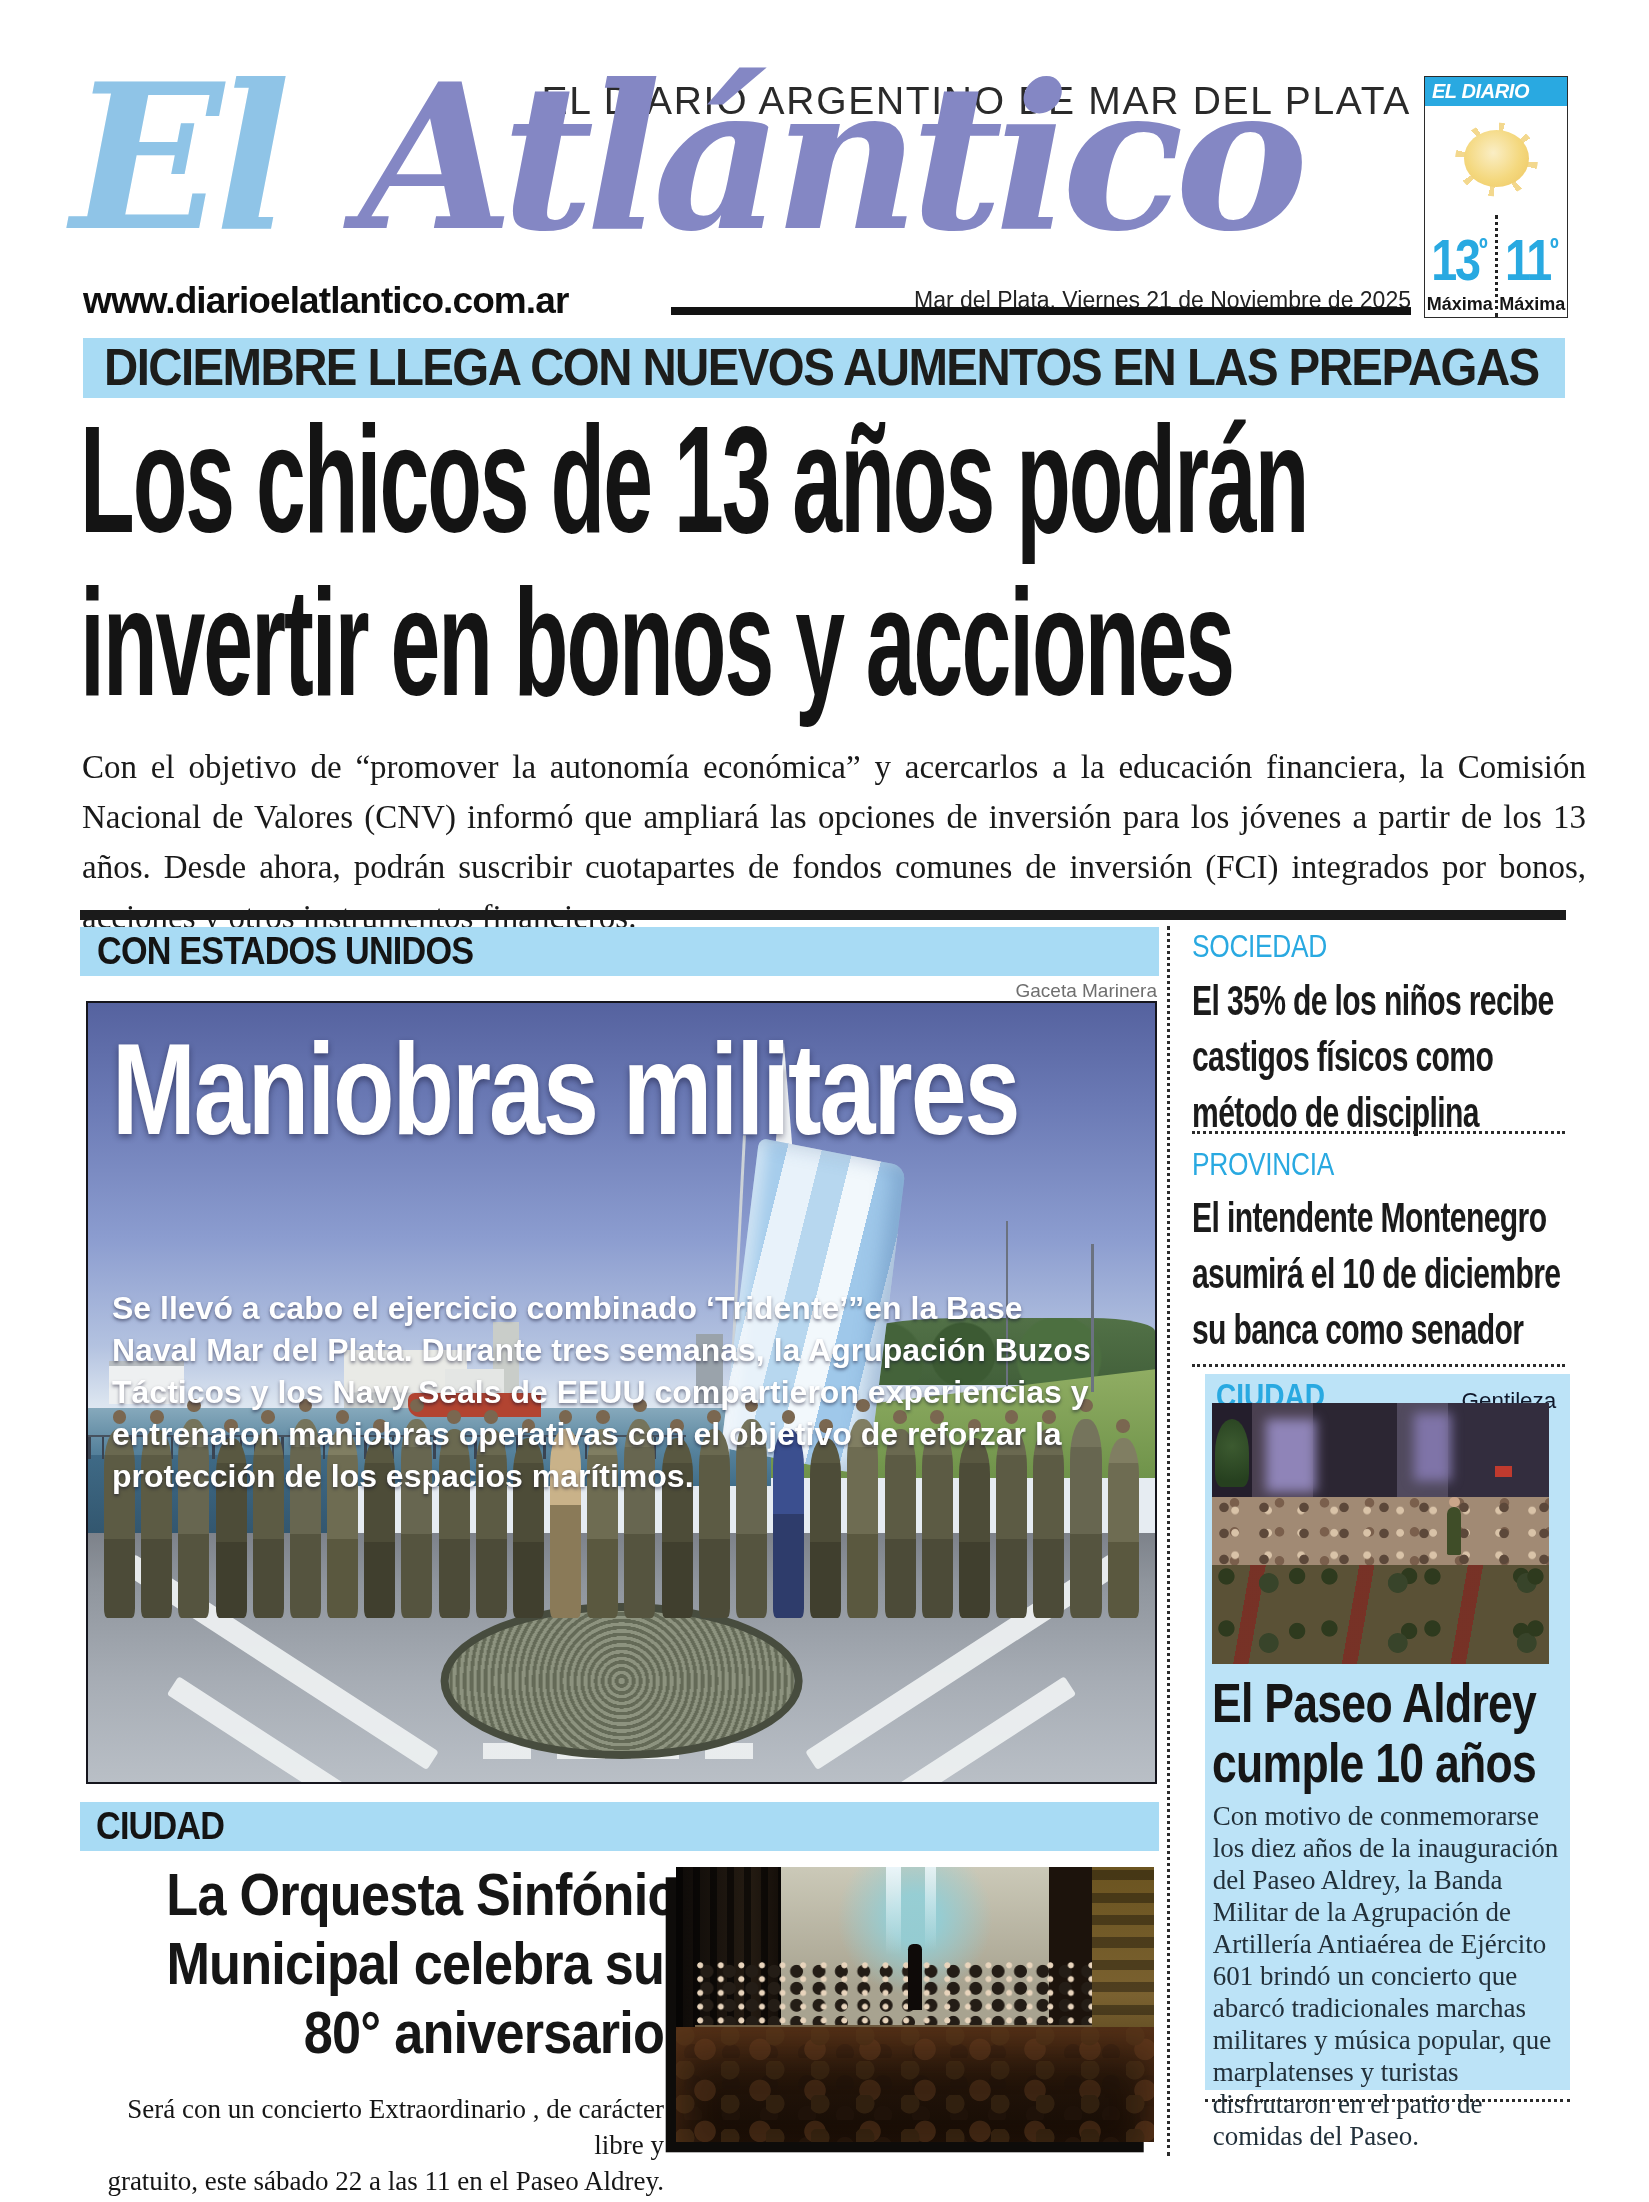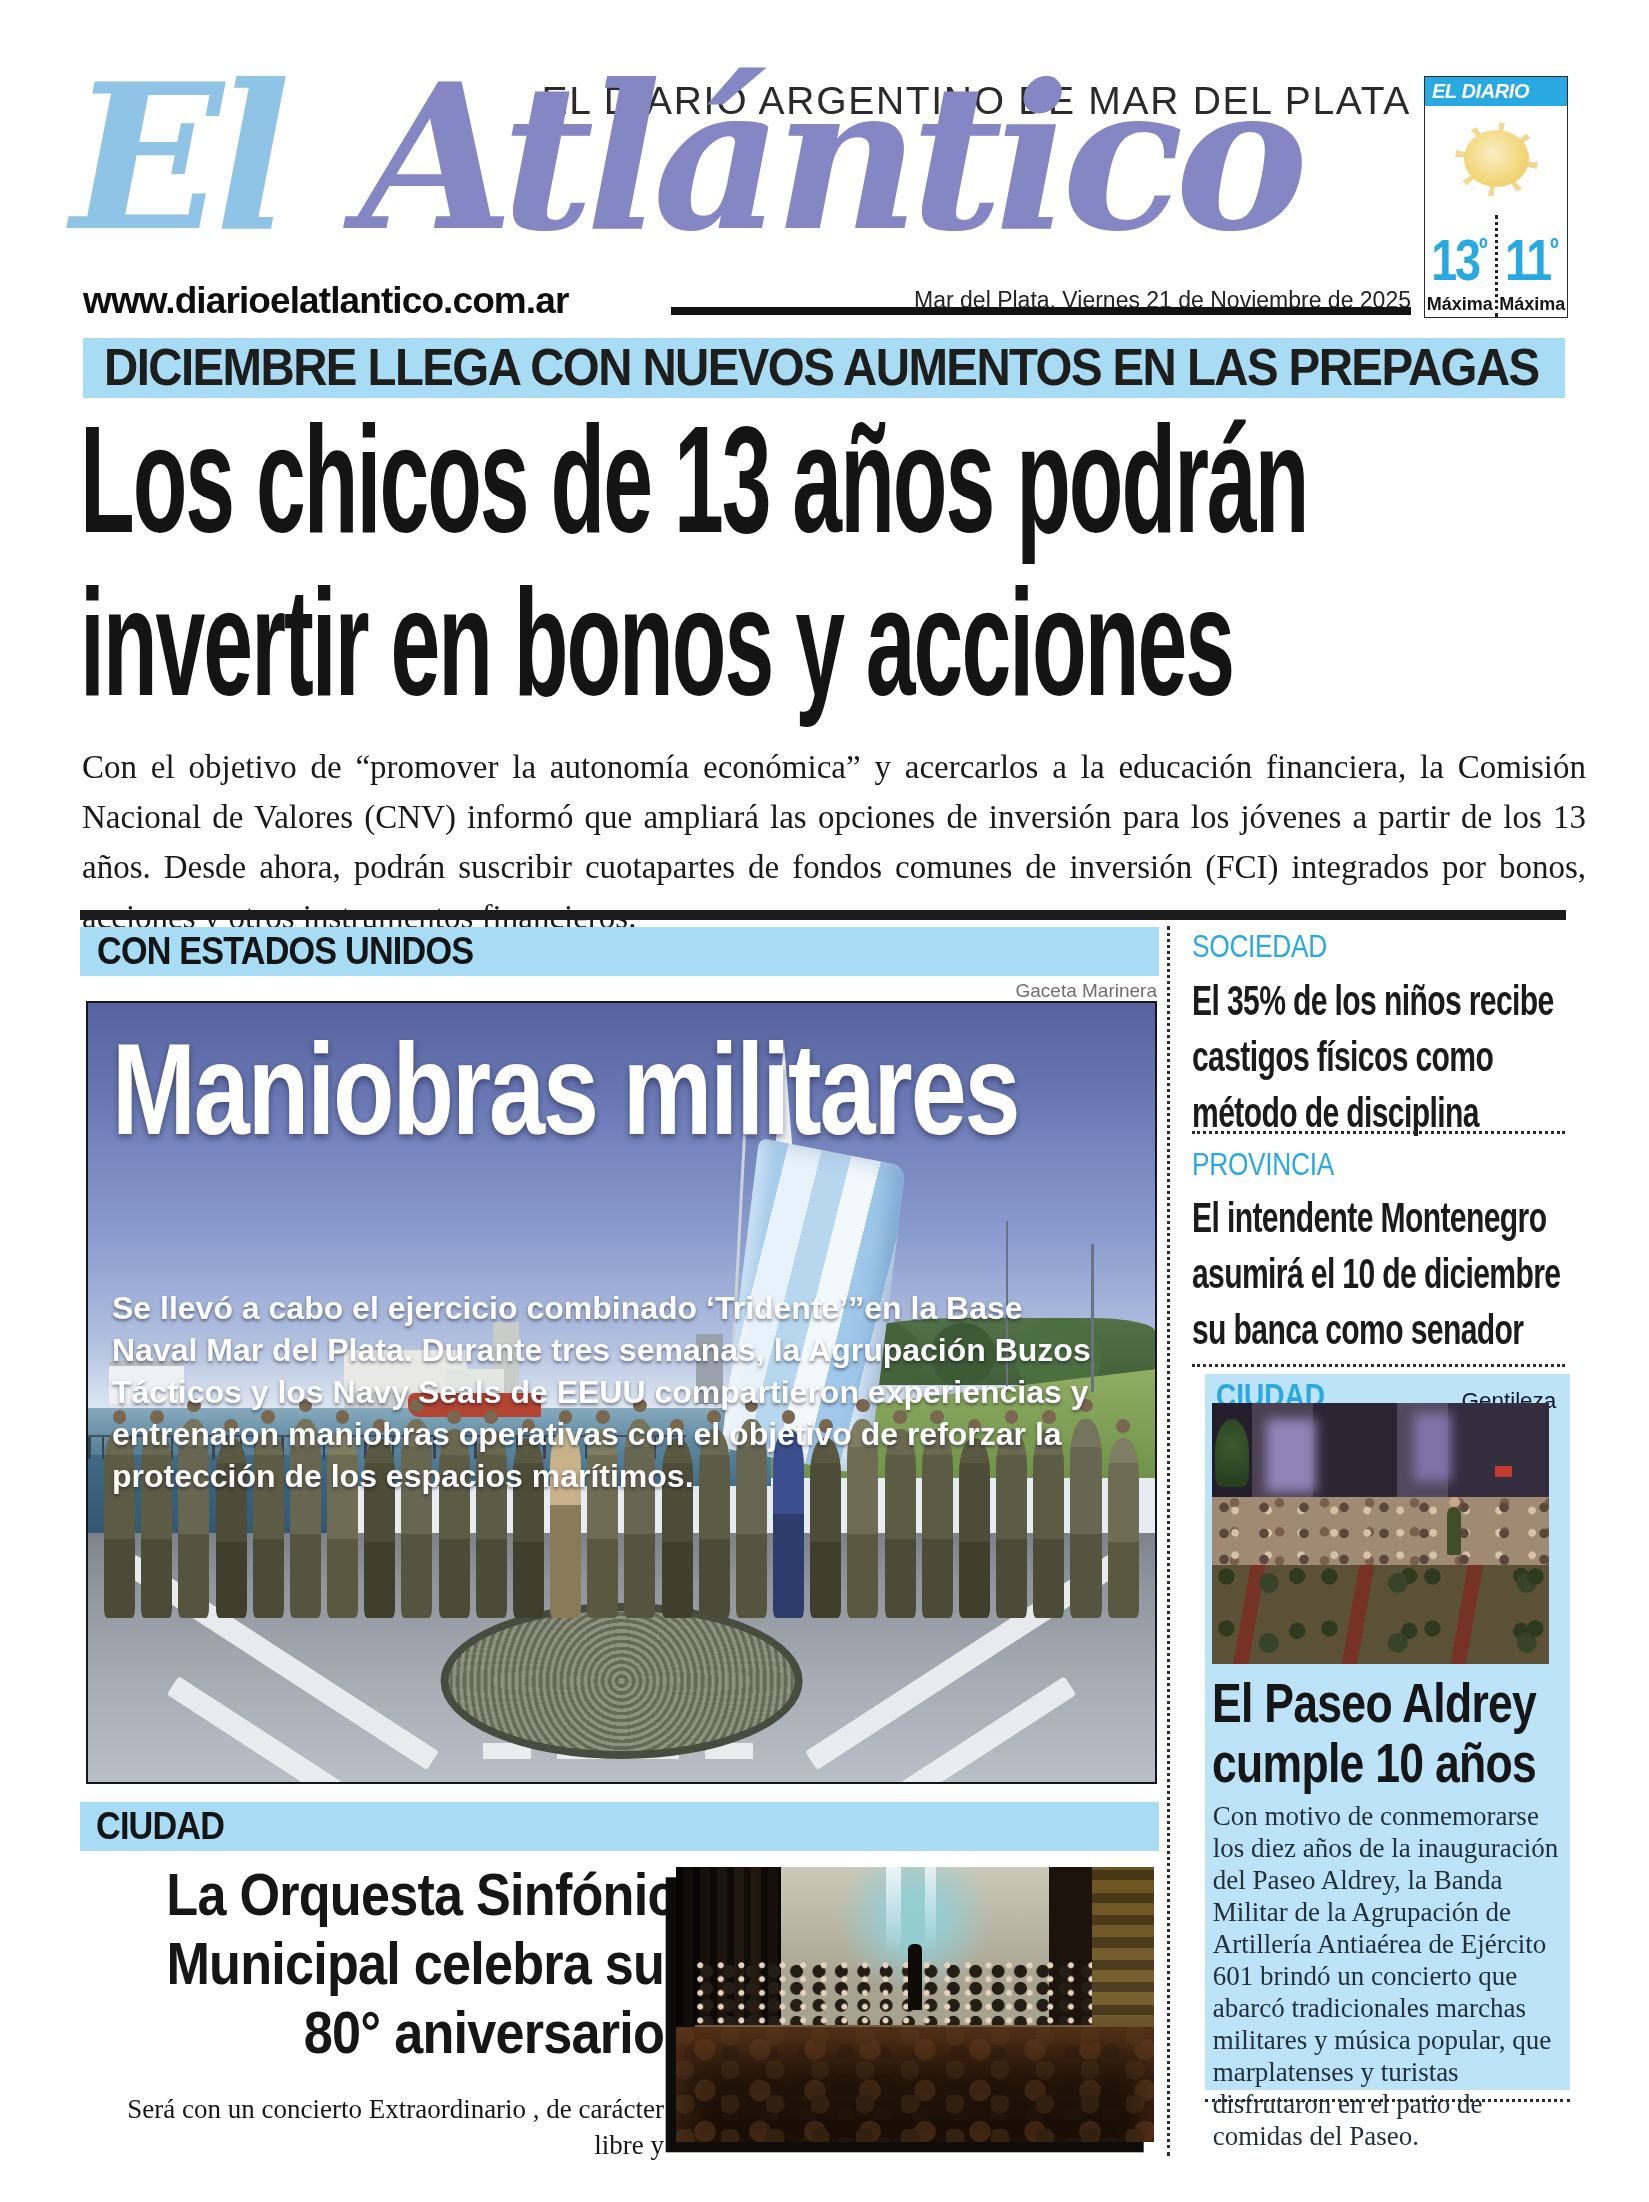--- a/index.html
+++ b/index.html
@@ -341,20 +341,21 @@
   <div class="abs ciudad-bar">
     <span class="cond">CIUDAD</span>
   </div>
   <div class="abs orch-head">
     <span class="line">La Orquesta Sinfónica</span><br>
     <span class="line">Municipal celebra su</span><br>
     <span class="line">80° aniversario</span>
   </div>
   <div class="abs orch-sub">
     <span>Será con un concierto Extraordinario , de carácter libre y</span><br>
+    <span>gratuito, este sábado 22 a las 11 en el Paseo Aldrey.</span>
   </div>
 
   <div class="abs photo-orch">
     <div class="op-wall"></div>
     <div class="op-beam1"></div>
     <div class="op-beam2"></div>
     <div class="op-curtain"></div>
     <div class="op-rwall"></div>
     <div class="op-band"></div>
     <div class="op-stage"></div>

